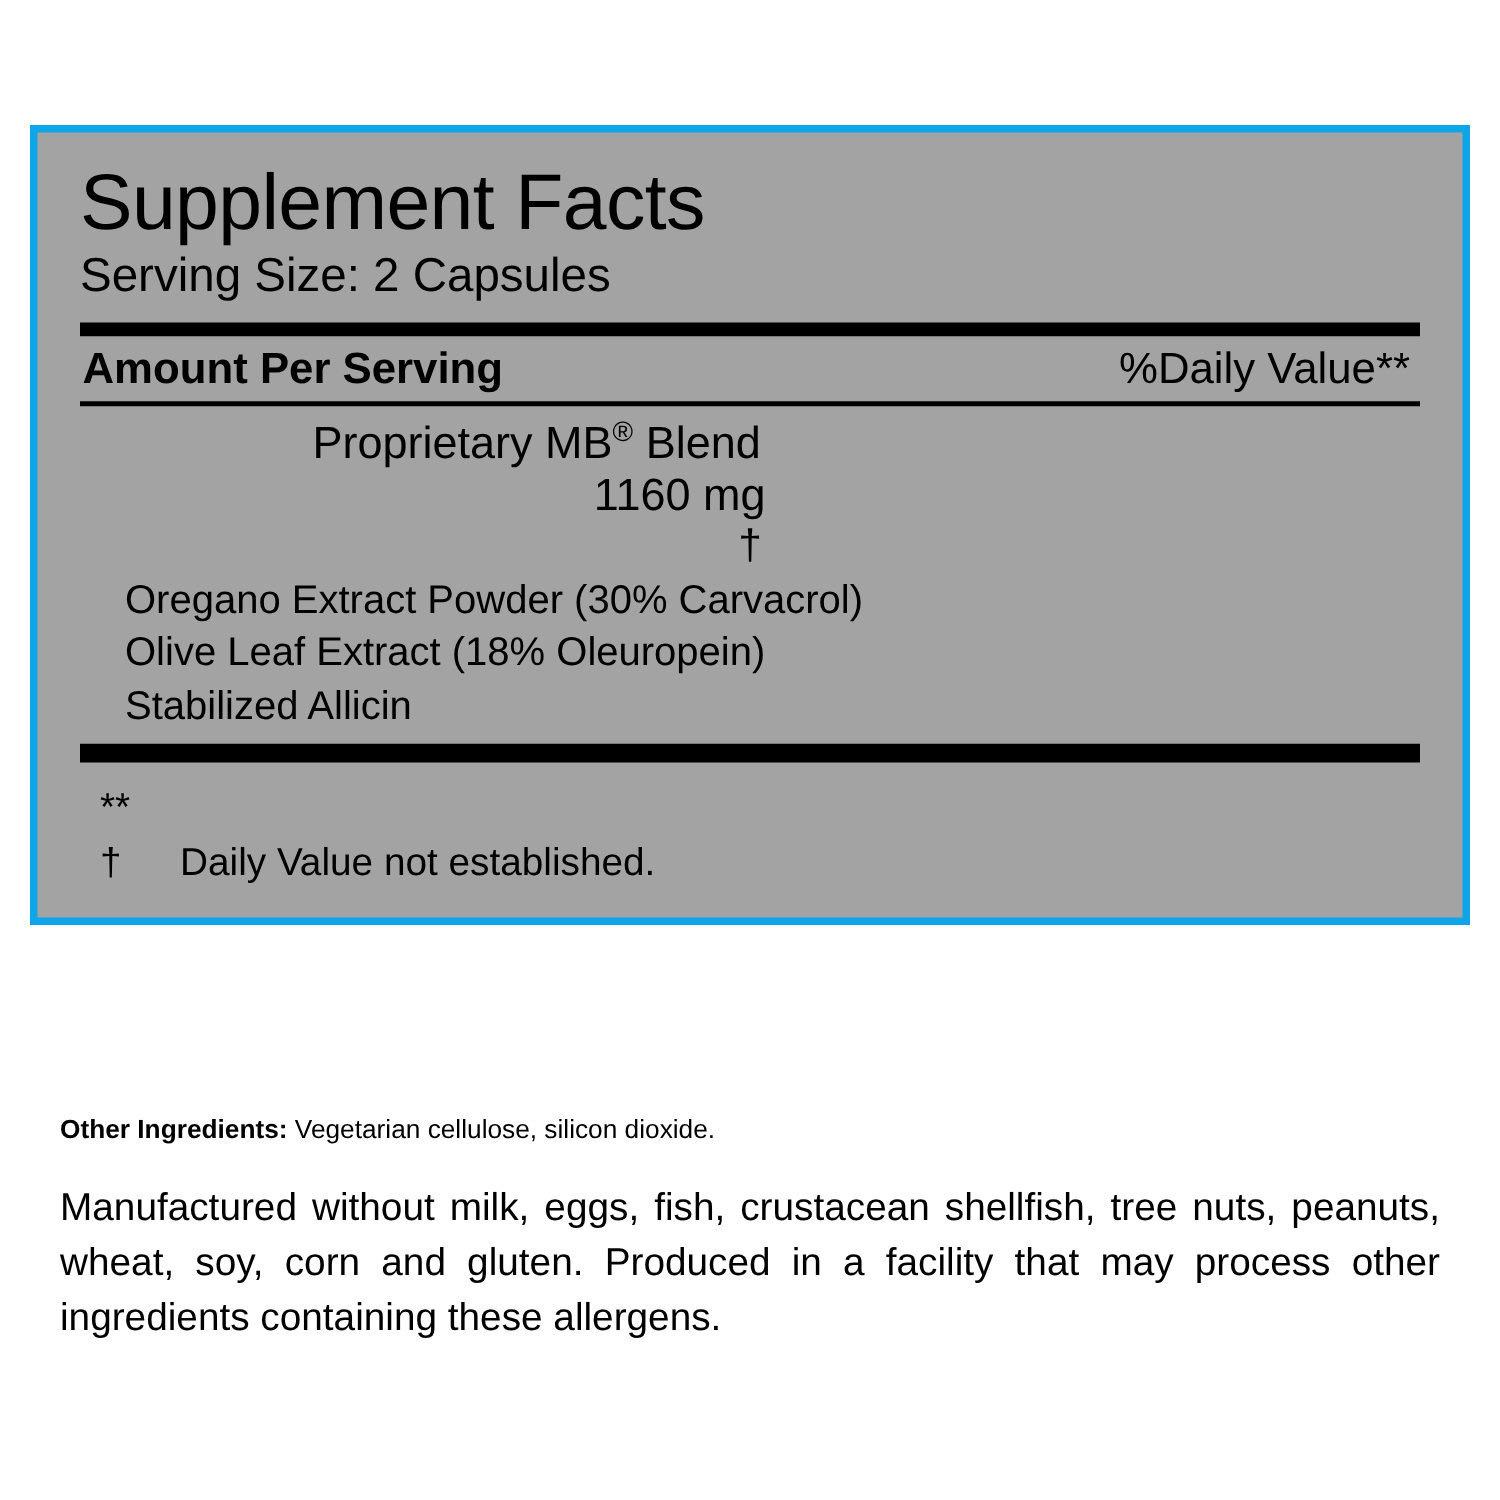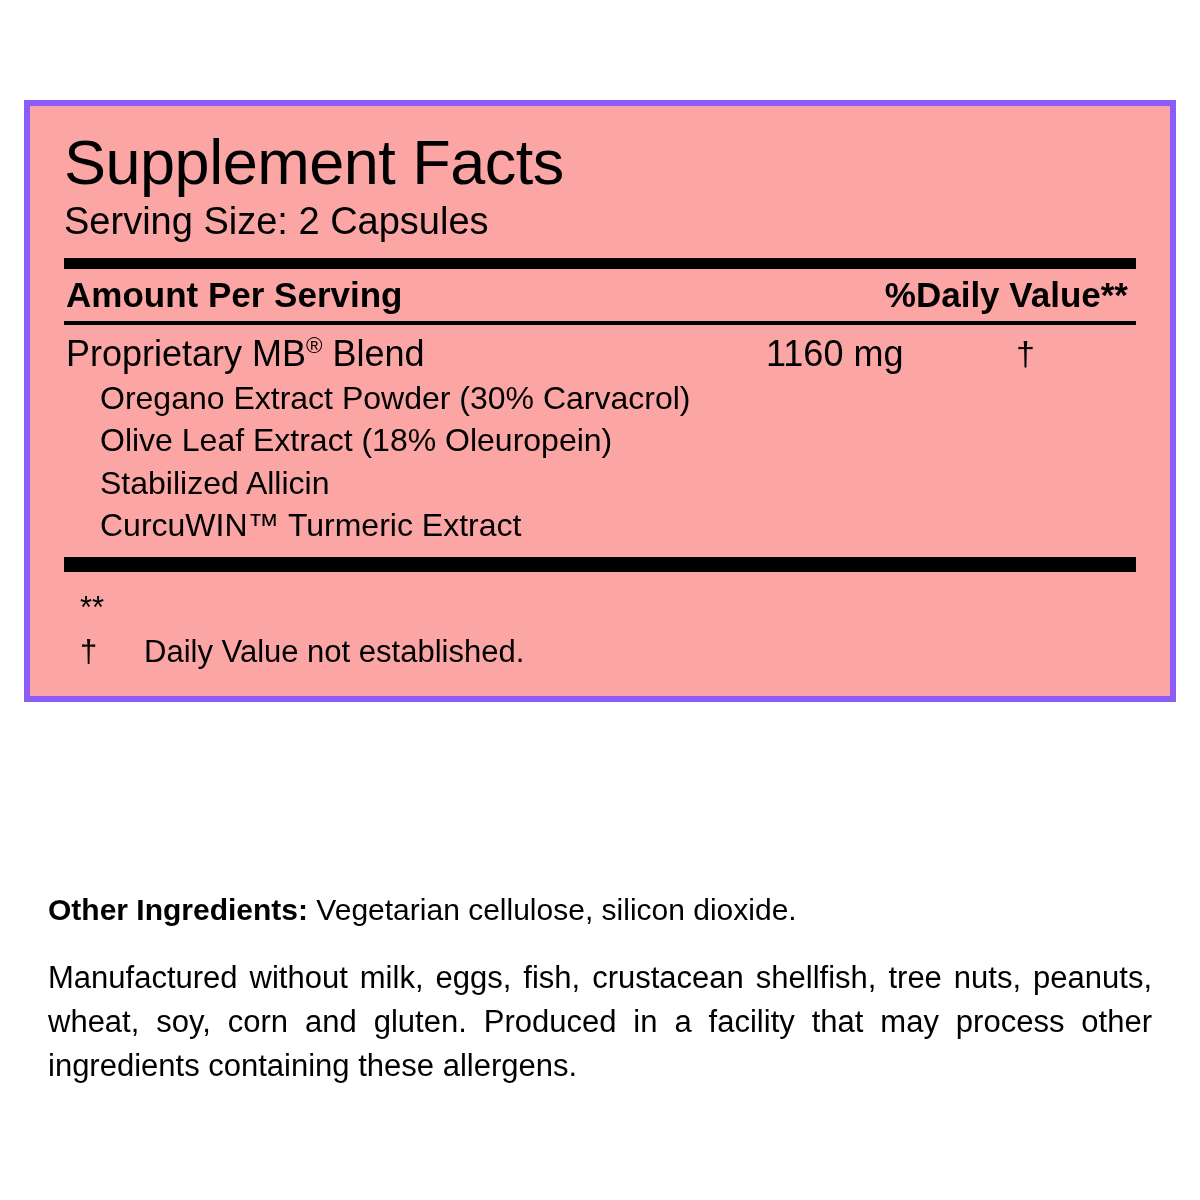--- a/index.html
+++ b/index.html
@@ -22,23 +22,23 @@
     box-sizing: border-box;
   }
 
   
   .panel {
     position: absolute;
     left: 24px;
     top: 100px;
     width: 1152px;
     box-sizing: border-box;
-    border: 6px solid #8b5cf6;
+    border: 6px solid #0ea5e9;
     padding: 16px 34px 18px 34px;
-    background: #fca5a5;
+    background: #a3a3a3;
   }
 
   .sf-title {
     font-size: 63px;
     line-height: 1.02;
     letter-spacing: -0.5px;
     font-weight: 400;
     margin: 8px 0 2px 0;
     white-space: nowrap;
   }
@@ -69,29 +69,30 @@
   .aps-row {
     display: flex;
     align-items: baseline;
     justify-content: space-between;
     padding: 6px 2px 6px 2px;
     font-size: 35px;
     font-weight: 700;
     gap: 30px;
   }
   .aps-row .dv {
-    font-weight: 700;
+    font-weight: 400;
     padding-right: 6px;
   }
 
   .blend-row {
     display: flex;
     align-items: center;
     padding: 8px 2px 0 2px;
     font-size: 36px;
+    flex-direction: column;
   }
   .blend-name {
     flex: 0 0 auto;
     width: 700px;
   }
   .blend-name sup {
     font-size: 0.62em;
     vertical-align: super;
     line-height: 0;
   }
@@ -131,21 +132,21 @@
   }
 
   
   .below {
     position: absolute;
     left: 48px;
     top: 890px;
     width: 1104px;
   }
   .other-ing {
-    font-size: 30px;
+    font-size: 21px;
     line-height: 1.3;
     margin-bottom: 26px;
   }
   .other-ing .lbl {
     font-weight: 700;
   }
   .allergen {
     font-size: 31px;
     line-height: 1.42;
     text-align: justify;
@@ -176,21 +177,20 @@
     <div class="blend-row">
       <span class="blend-name"><span>Proprietary MB</span><sup>®</sup><span> Blend</span></span>
       <span class="blend-amount">1160 mg</span>
       <span class="blend-dagger">†</span>
     </div>
 
     <ul class="ingredient-list">
       <li>Oregano Extract Powder (30% Carvacrol)</li>
       <li>Olive Leaf Extract (18% Oleuropein)</li>
       <li>Stabilized Allicin</li>
-      <li>CurcuWIN™ Turmeric Extract</li>
     </ul>
 
     <div class="rule-very-thick"></div>
 
     <div class="footnotes">
       <div class="footnote">
         <span class="mark">**</span>
       </div>
       <div class="footnote">
         <span class="mark">†</span>

